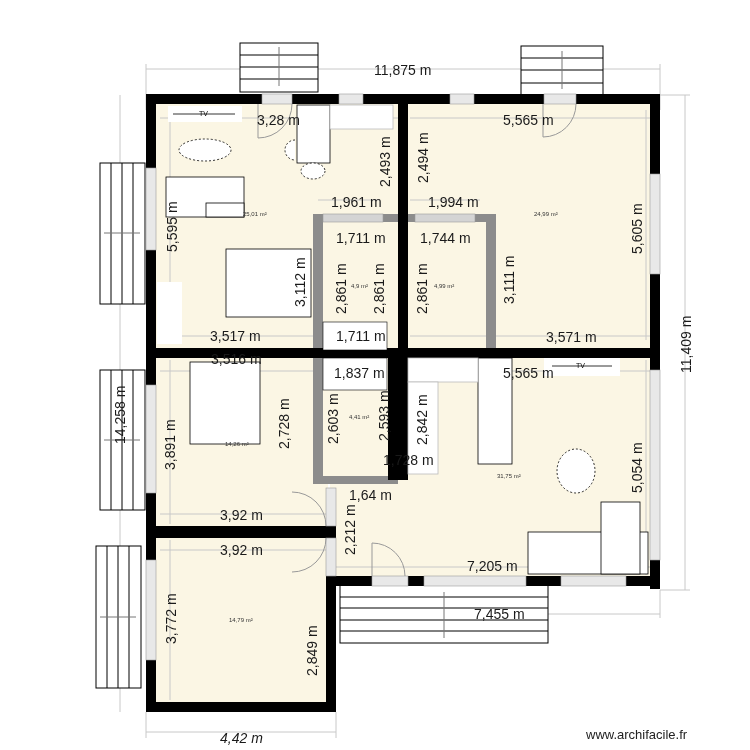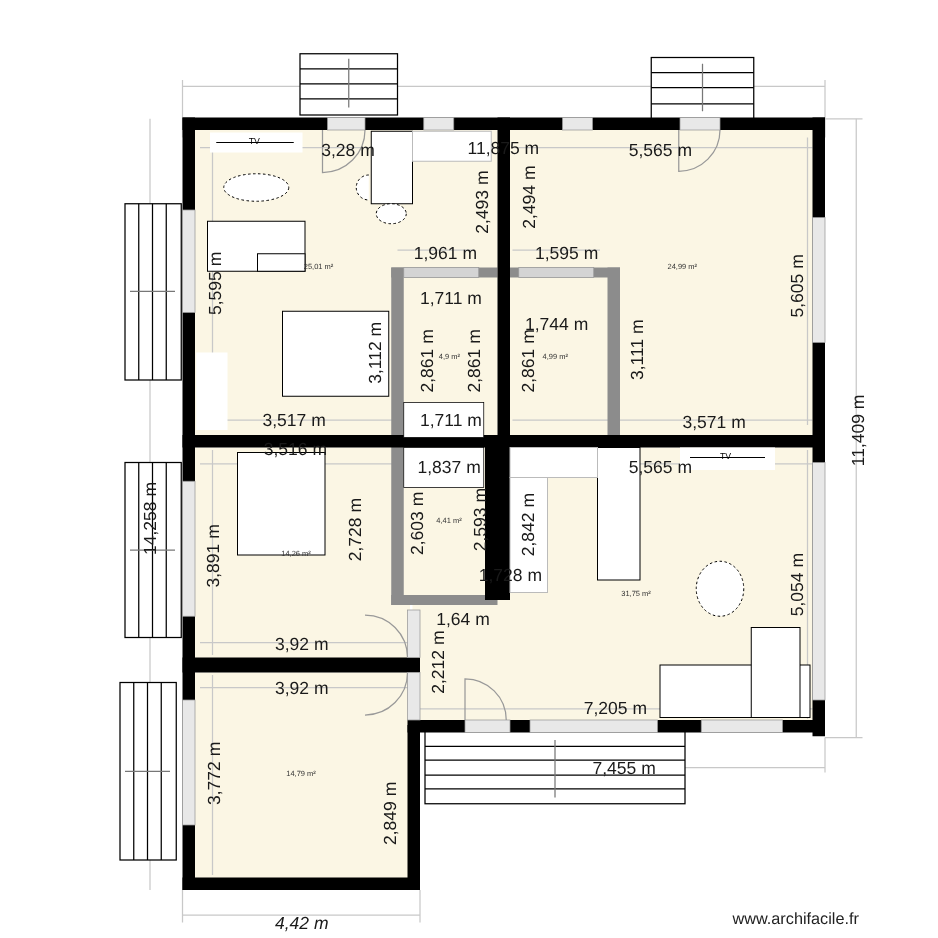--- a/index.html
+++ b/index.html
@@ -170,45 +170,45 @@
     <rect x="408" y="358" width="70" height="24" stroke="#bbb"></rect>
     <rect x="408" y="382" width="30" height="92" stroke="#bbb"></rect>
     <rect x="544" y="358" width="76" height="18" stroke="none"></rect>
     <line x1="552" y1="366" x2="612" y2="366"></line>
     <ellipse cx="576" cy="471" rx="19" ry="22" stroke-dasharray="2,2"></ellipse>
     <rect x="528" y="532" width="120" height="42"></rect>
     <rect x="601" y="502" width="39" height="72"></rect>
   </g>
 </svg>
 
-<div class="dim" style="left:374px;top:63px;margin-top:48px;">11,875 m</div>
+<div class="dim" style="left:374px;top:63px;">11,875 m</div>
 <div class="dim v" style="left:679px;top:373px;">11,409 m</div>
 <div class="dim v" style="left:113px;top:444px;">14,258 m</div>
 <div class="dim" style="left:220px;top:731px;font-style:italic;">4,42 m</div>
 <div class="dim" style="left:474px;top:607px;">7,455 m</div>
 
 <div class="dim" style="left:257px;top:113px;">3,28 m</div>
 <div class="dim v" style="left:165px;top:252px;">5,595 m</div>
 <div class="dim" style="left:210px;top:329px;">3,517 m</div>
 <div class="dim v" style="left:293px;top:307px;">3,112 m</div>
 <div class="dim v" style="left:378px;top:187px;">2,493 m</div>
 <div class="dim" style="left:331px;top:195px;text-align:right;">1,961 m</div>
 
 <div class="dim" style="left:503px;top:113px;">5,565 m</div>
 <div class="dim v" style="left:416px;top:183px;">2,494 m</div>
-<div class="dim" style="left:428px;top:195px;">1,595 m</div>
+<div class="dim" style="left:428px;top:195px;">1,994 m</div>
 <div class="dim v" style="left:630px;top:254px;">5,605 m</div>
 <div class="dim v" style="left:502px;top:304px;">3,111 m</div>
 <div class="dim" style="left:546px;top:330px;">3,571 m</div>
 
 <div class="dim" style="left:336px;top:231px;">1,711 m</div>
 <div class="dim v" style="left:334px;top:314px;">2,861 m</div>
 <div class="dim" style="left:336px;top:329px;">1,711 m</div>
 <div class="dim v" style="left:372px;top:314px;">2,861 m</div>
-<div class="dim" style="left:420px;top:231px;margin-top:21px;">1,744 m</div>
+<div class="dim" style="left:420px;top:231px;">1,744 m</div>
 <div class="dim v" style="left:415px;top:314px;">2,861 m</div>
 
 <div class="dim" style="left:211px;top:352px;">3,516 m</div>
 <div class="dim v" style="left:163px;top:470px;">3,891 m</div>
 <div class="dim" style="left:220px;top:508px;">3,92 m</div>
 <div class="dim v" style="left:277px;top:449px;">2,728 m</div>
 
 <div class="dim" style="left:334px;top:366px;">1,837 m</div>
 <div class="dim v" style="left:326px;top:444px;">2,603 m</div>
 <div class="dim v" style="left:377px;top:441px;">2,593 m</div>

